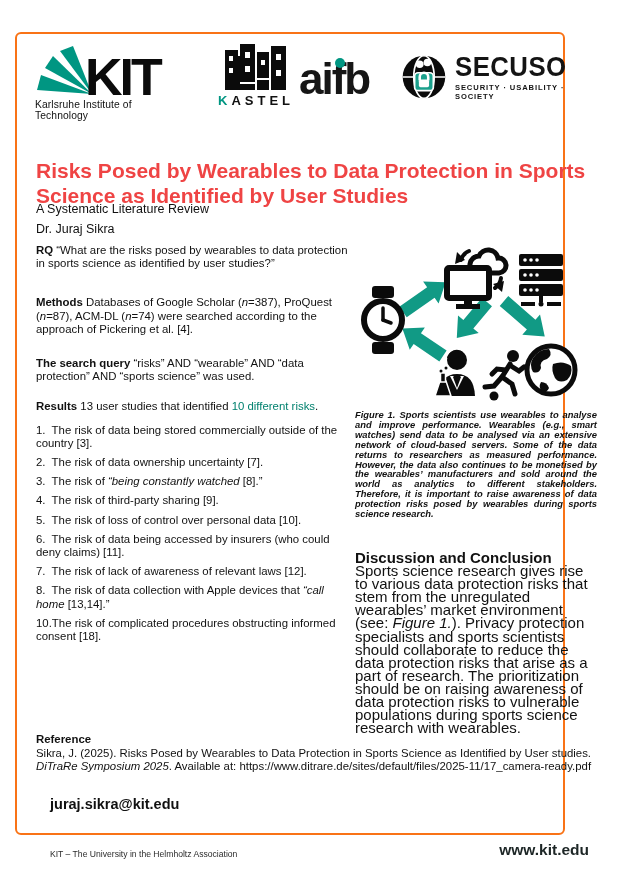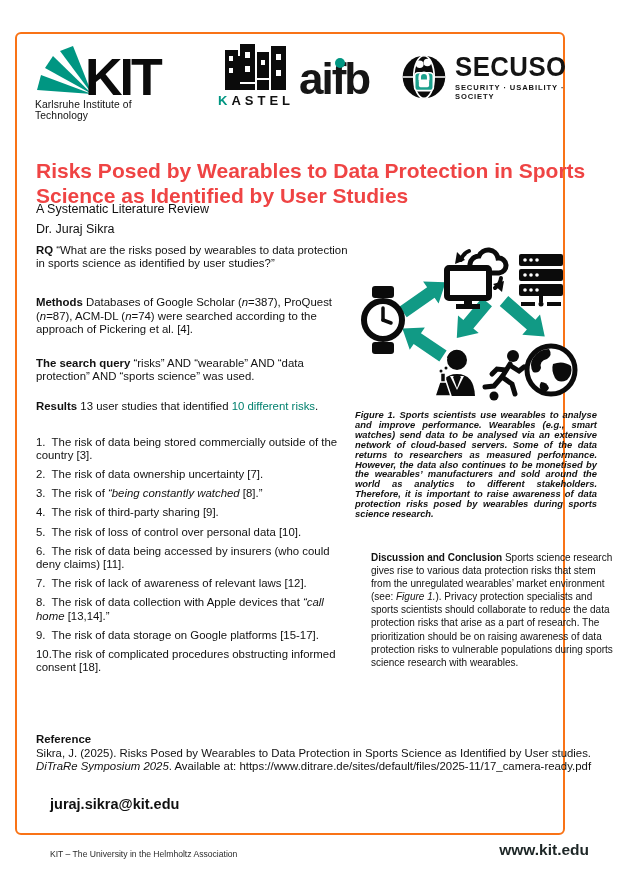--- a/index.html
+++ b/index.html
@@ -32,32 +32,32 @@
   .title { position:absolute; left:19px; top:124px; width:556px; font-size:21px; font-weight:bold; line-height:25px; color:#ef4444; }
   .subtitle { position:absolute; left:19px; top:168px; font-size:12.5px; color:#111; }
   .author   { position:absolute; left:19px; top:188px; font-size:12.5px; color:#111; }
 
   
   .left-col { position:absolute; left:19px; top:210px; width:316px; font-size:11.4px; line-height:13.2px; color:#111; }
   .para { margin-bottom:0; }
   .mb-rq { margin-bottom:26px; }
   .mb-methods { margin-bottom:21px; }
   .mb-query { margin-bottom:17px; }
-  .mb-results { margin-bottom:22px; }
+  .mb-results { margin-bottom:10px; }
   .risks-heading { font-weight:bold; font-size:11.6px; margin-bottom:14px; }
   .risk-item { white-space:pre-wrap; margin-bottom:6px; }
 
   
   .figure-svg { position:absolute; left:336px; top:204px; width:254px; height:166px; }
   .figure-caption {
     position:absolute; left:338px; top:376px; width:242px;
     font-size:9.4px; line-height:9.9px; font-weight:bold; font-style:italic;
     text-align:justify; color:#111;
   }
-  .discussion { position:absolute; left:338px; top:517px; width:244px; font-size:10px; line-height:13.1px; color:#111;margin-left:16px; }
+  .discussion { position:absolute; left:338px; top:517px; width:244px; font-size:15px; line-height:13.1px; color:#111; }
 
   
   .reference { position:absolute; left:19px; top:699px; width:576px; font-size:11.4px; line-height:13.5px; color:#111; }
   .reference .ref-head { font-weight:bold; }
   .email { position:absolute; left:33px; top:762px; font-size:14.5px; font-weight:bold; color:#111; }
 
   
   .footer-left { position:absolute; left:33px; top:849px; font-size:8.6px; color:#2b2b2b;padding-left:17px; }
   .footer-right { position:absolute; right:31px; top:841px; font-size:15.5px; font-weight:bold; color:#1d2626; }
 
@@ -138,21 +138,20 @@
       <p class="para mb-results"><span style="font-weight: bold;">Results</span><span> 13 user studies that identified </span><span style="color: rgb(0, 128, 110);">10 different risks</span><span>.</span></p>
       <div>
           <div class="risk-item"><span>1.  The risk of data being stored commercially outside of the country [3].</span></div>
           <div class="risk-item"><span>2.  The risk of data ownership uncertainty [7].</span></div>
           <div class="risk-item"><span>3.  The risk of </span><span style="font-style: italic;">“being constantly watched</span><span> [8].”</span></div>
           <div class="risk-item"><span>4.  The risk of third-party sharing [9].</span></div>
           <div class="risk-item"><span>5.  The risk of loss of control over personal data [10].</span></div>
           <div class="risk-item"><span>6.  The risk of data being accessed by insurers (who could deny claims) [11].</span></div>
           <div class="risk-item"><span>7.  The risk of lack of awareness of relevant laws [12].</span></div>
           <div class="risk-item"><span>8.  The risk of data collection with Apple devices that </span><span style="font-style: italic;">“call home</span><span> [13,14].”</span></div>
-          <div class="risk-item"><span>9.  The risk of data storage on Google platforms [15-17].</span></div>
           <div class="risk-item"><span>10.The risk of complicated procedures obstructing informed consent [18].</span></div>
         </div>
     </div>
 
     <svg class="figure-svg" viewBox="0 0 254 166">
 
       <g fill="#119a85">
         <polygon points="0,-6.5 34,-6.5 34,-13.5 52,0 34,13.5 34,6.5 0,6.5" transform="translate(50,74) rotate(-35)"></polygon>
         <polygon points="0,-6.5 29,-6.5 29,-13.5 47,0 29,13.5 29,6.5 0,6.5" transform="translate(134,64) rotate(130)"></polygon>
         <polygon points="0,-6.5 36,-6.5 36,-13.5 54,0 36,13.5 36,6.5 0,6.5" transform="translate(151,63) rotate(41)"></polygon>

